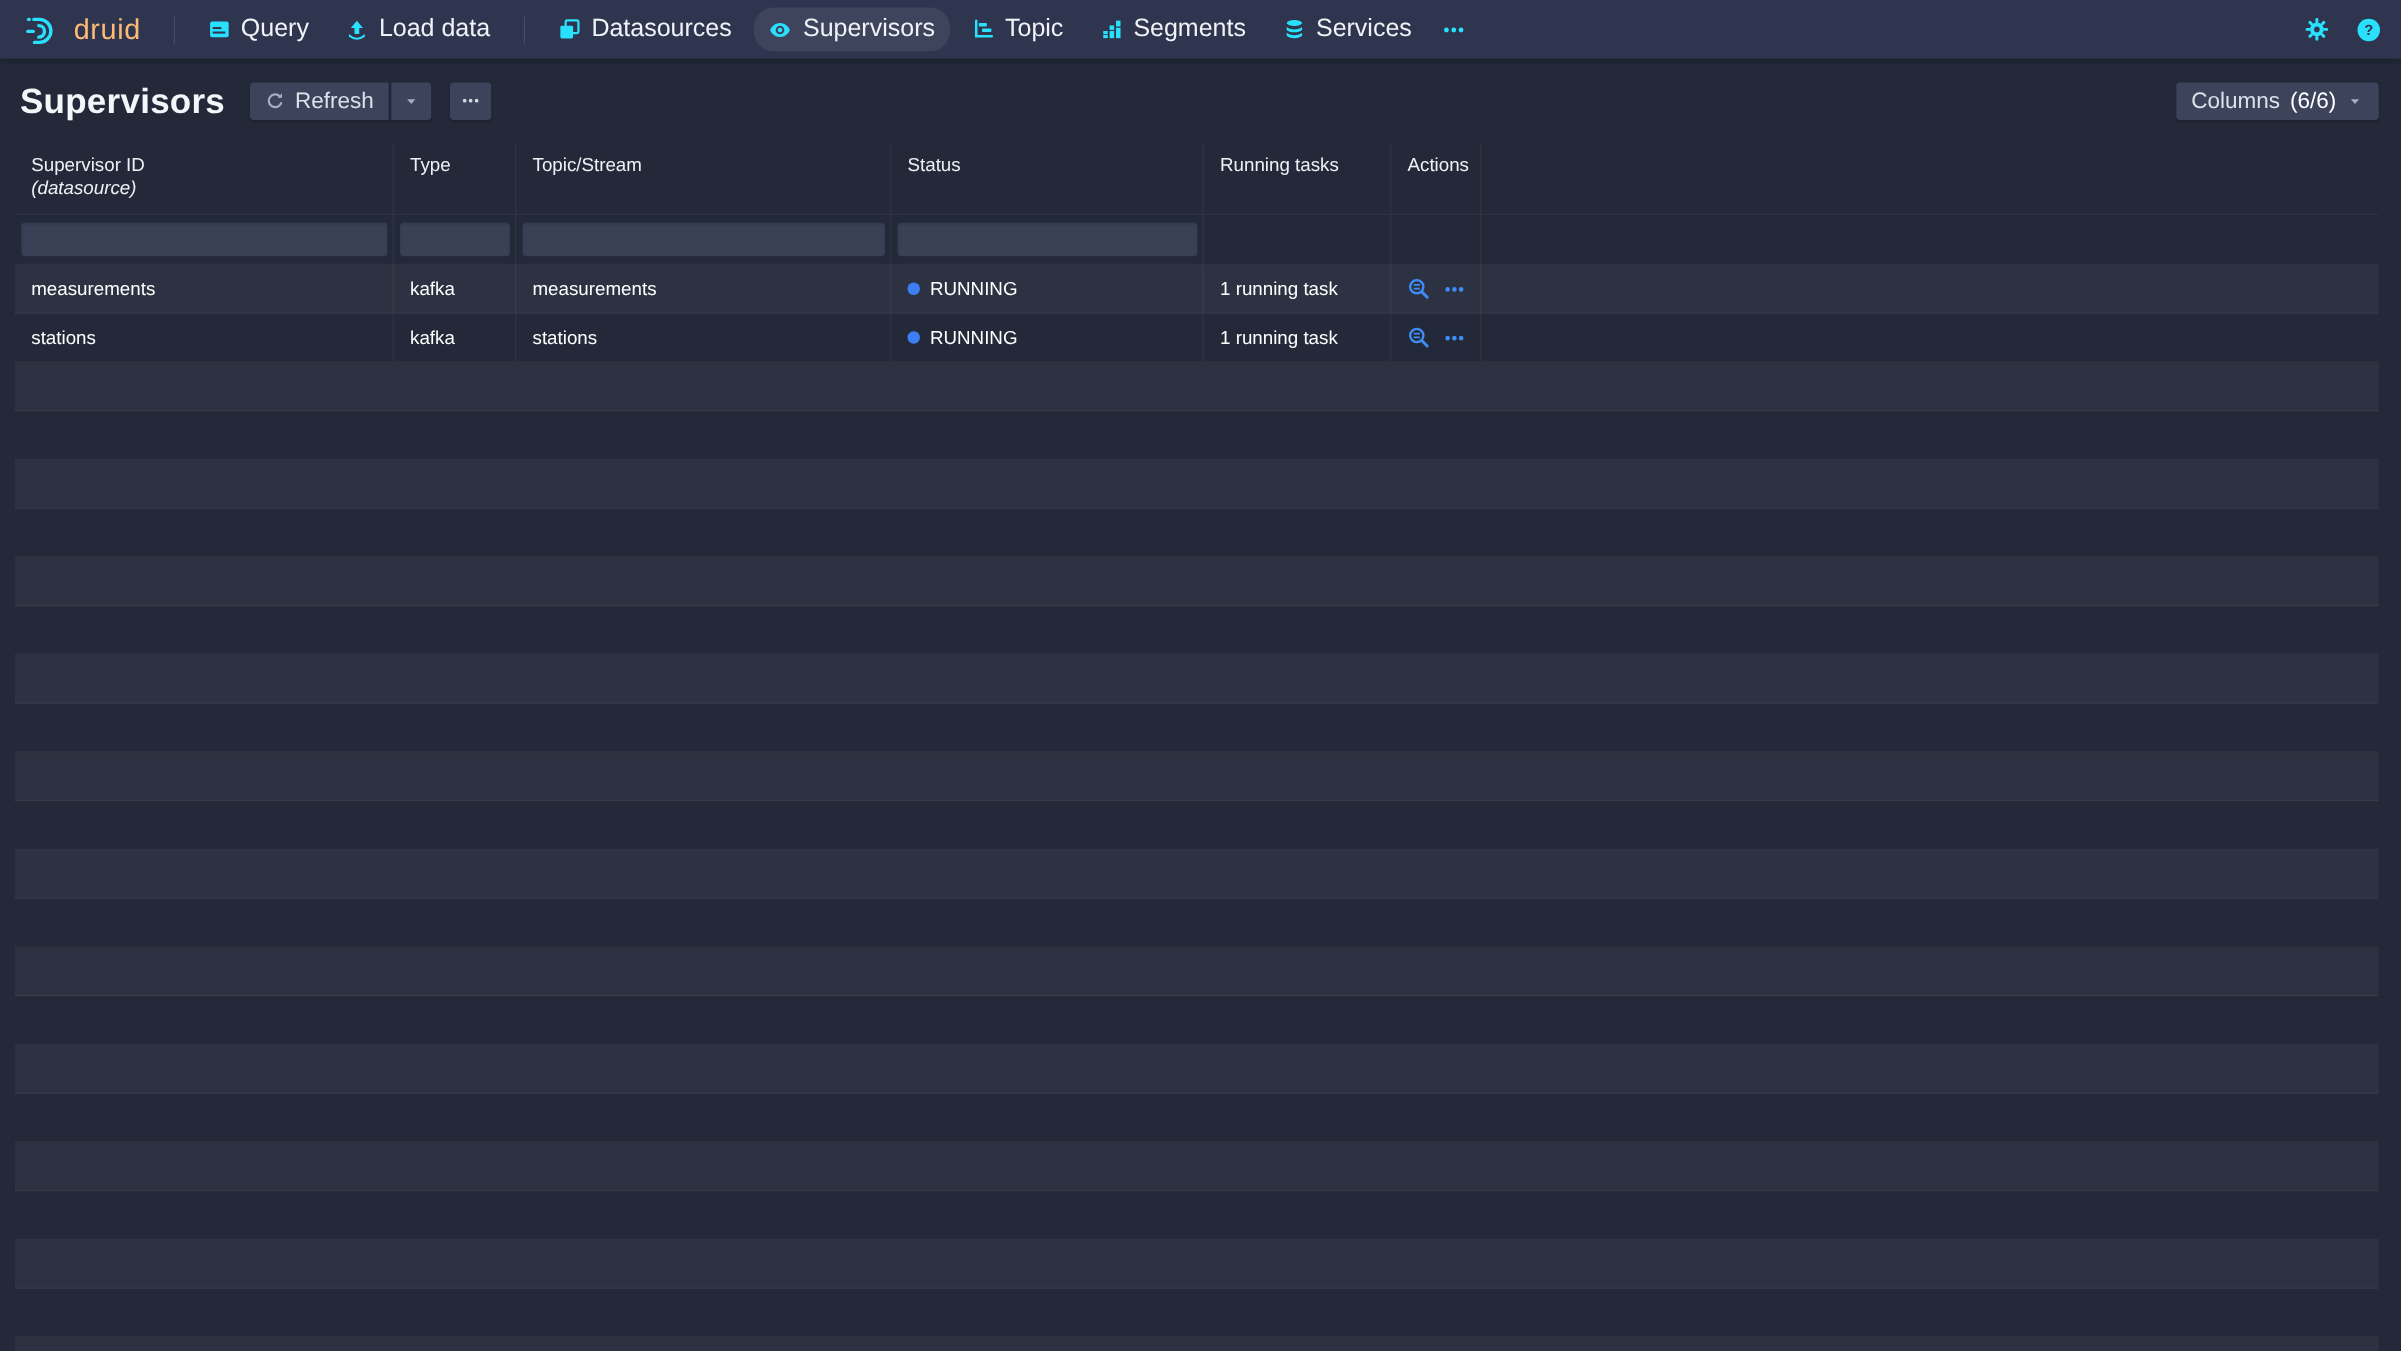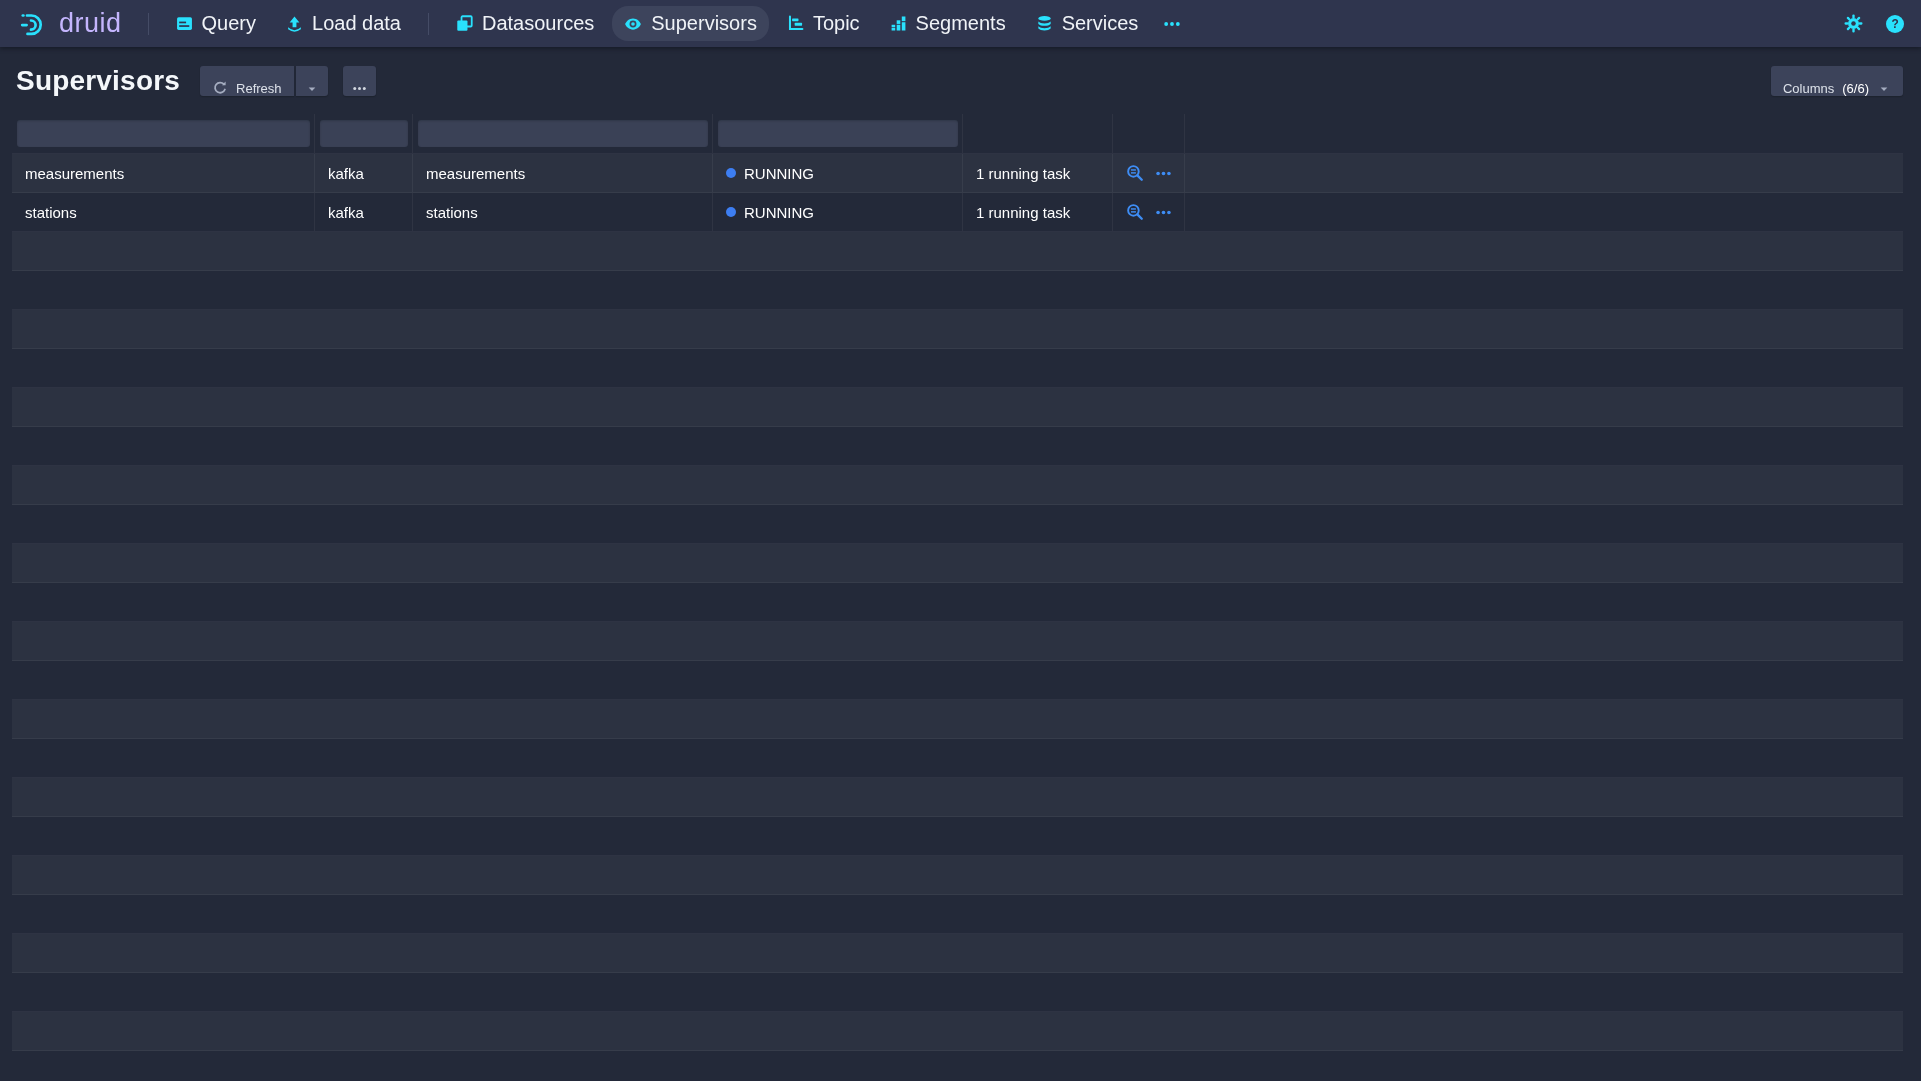--- a/index.html
+++ b/index.html
@@ -15,42 +15,42 @@
 
   
   nav {
     height:47px; background:#2f354e;
     display:flex; align-items:center;
     padding:0 16px 0 20px;
     box-shadow:0 2px 4px rgba(10,14,22,.45);
     position:relative; z-index:5;
   }
   .logo { display:flex; align-items:center; gap:9px; cursor:pointer; margin-right:14px; }
-  .logo-text { font-size:27px; color:#c4b5fd; letter-spacing:.5px; }
+  .logo-text { font-size:23px; color:#fdba74; letter-spacing:.5px; }
   .nav-sep { width:1px; height:22px; background:#454c66; margin:0 12px; }
   .nav-item {
     display:flex; align-items:center; gap:9px;
     padding:6px 12px; margin:0 3px; border-radius:16px;
     font-size:20px; color:#f0f3f7; cursor:pointer; white-space:nowrap;
   }
   .nav-item.active { background:#3d445c; }
   .nav-more { padding:6px 10px; cursor:pointer; display:flex; align-items:center; }
   .nav-right { display:flex; align-items:center; gap:22px; }
   .nav-icon-btn { cursor:pointer; display:flex; align-items:center; }
 
   
   .page-header {
     height:67px; display:flex; align-items:center;
     padding:0 18px 0 16px;
   }
   h1 { font-size:28px; font-weight:700; color:#f4f7fa; margin:0 20px 0 0; letter-spacing:.2px; }
   .btn {
     background:#3c435a; border:none; color:#dde2ea;
-    font-family:"Liberation Sans", sans-serif; font-size:13px;
-    height:30px; display:flex; align-items:flex-end; gap:8px;
+    font-family:"Liberation Sans", sans-serif; font-size:18px;
+    height:30px; display:flex; align-items:center; gap:8px;
     padding:0 12px; border-radius:3px; cursor:pointer;
     box-shadow:0 1px 1px rgba(16,22,26,.35);
   }
   .btn-group { display:flex; }
   .btn-group .btn:first-child { border-radius:3px 0 0 3px; }
   .btn-group .btn:last-child { border-radius:0 3px 3px 0; margin-left:2px; padding:0 9px; }
   .btn.icon-only { padding:0 9px; margin-left:15px; }
   .dim { color:#ffffff; }
 
   
@@ -246,20 +246,42 @@
     <span>Columns</span>
     <span class="dim">(6/6)</span>
     <svg width="14" height="14" viewBox="0 0 16 16">
       <path d="M4.2 6.2 h7.6 L8 10.4 z" fill="#a5adc0"></path>
     </svg>
   </button>
 </div>
 
 <div class="table-wrap">
 
+  <div class="t-head">
+    <div class="t-cell">
+      <div>Supervisor ID</div>
+      <div class="sub">(datasource)</div>
+    </div>
+    <div class="t-cell">
+      <div>Type</div>
+    </div>
+    <div class="t-cell">
+      <div>Topic/Stream</div>
+    </div>
+    <div class="t-cell">
+      <div>Status</div>
+    </div>
+    <div class="t-cell">
+      <div>Running tasks</div>
+    </div>
+    <div class="t-cell">
+      <div>Actions</div>
+    </div>
+    <div class="t-cell filler"></div>
+  </div>
 
   <div class="t-filter">
     <div class="t-cell">
       <input value="" style="">
     </div>
     <div class="t-cell">
       <input value="" style="">
     </div>
     <div class="t-cell">
       <input value="" style="">

